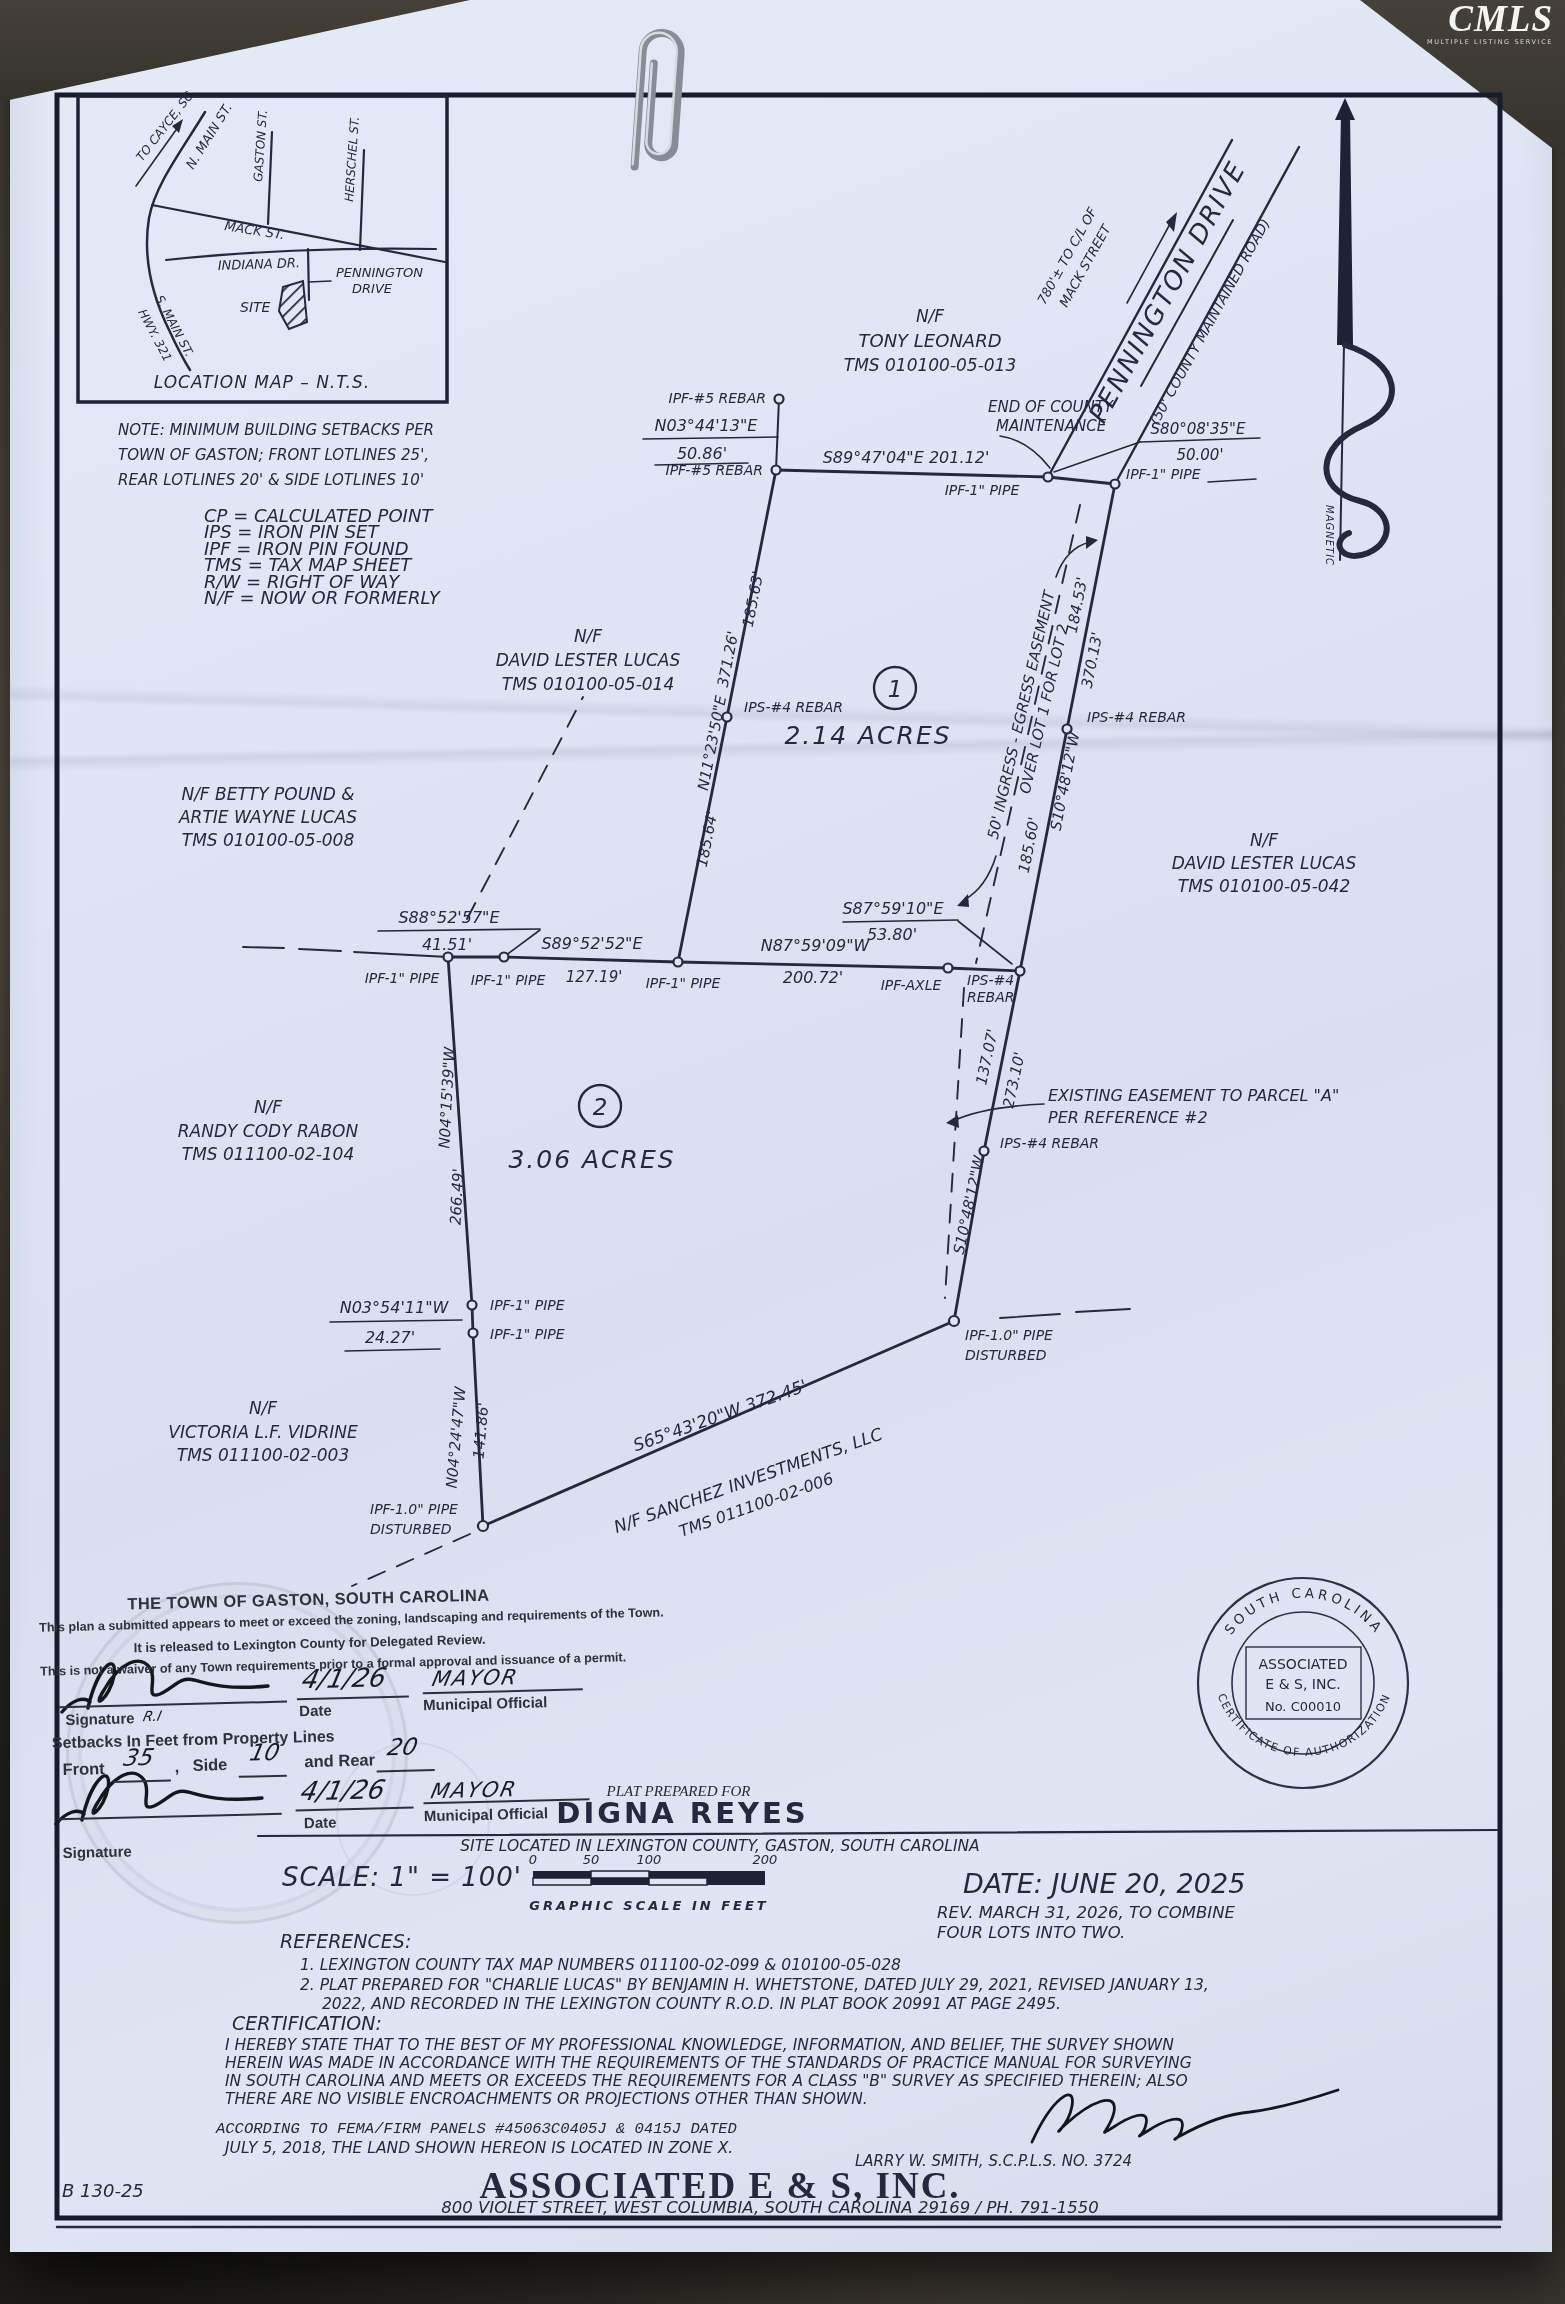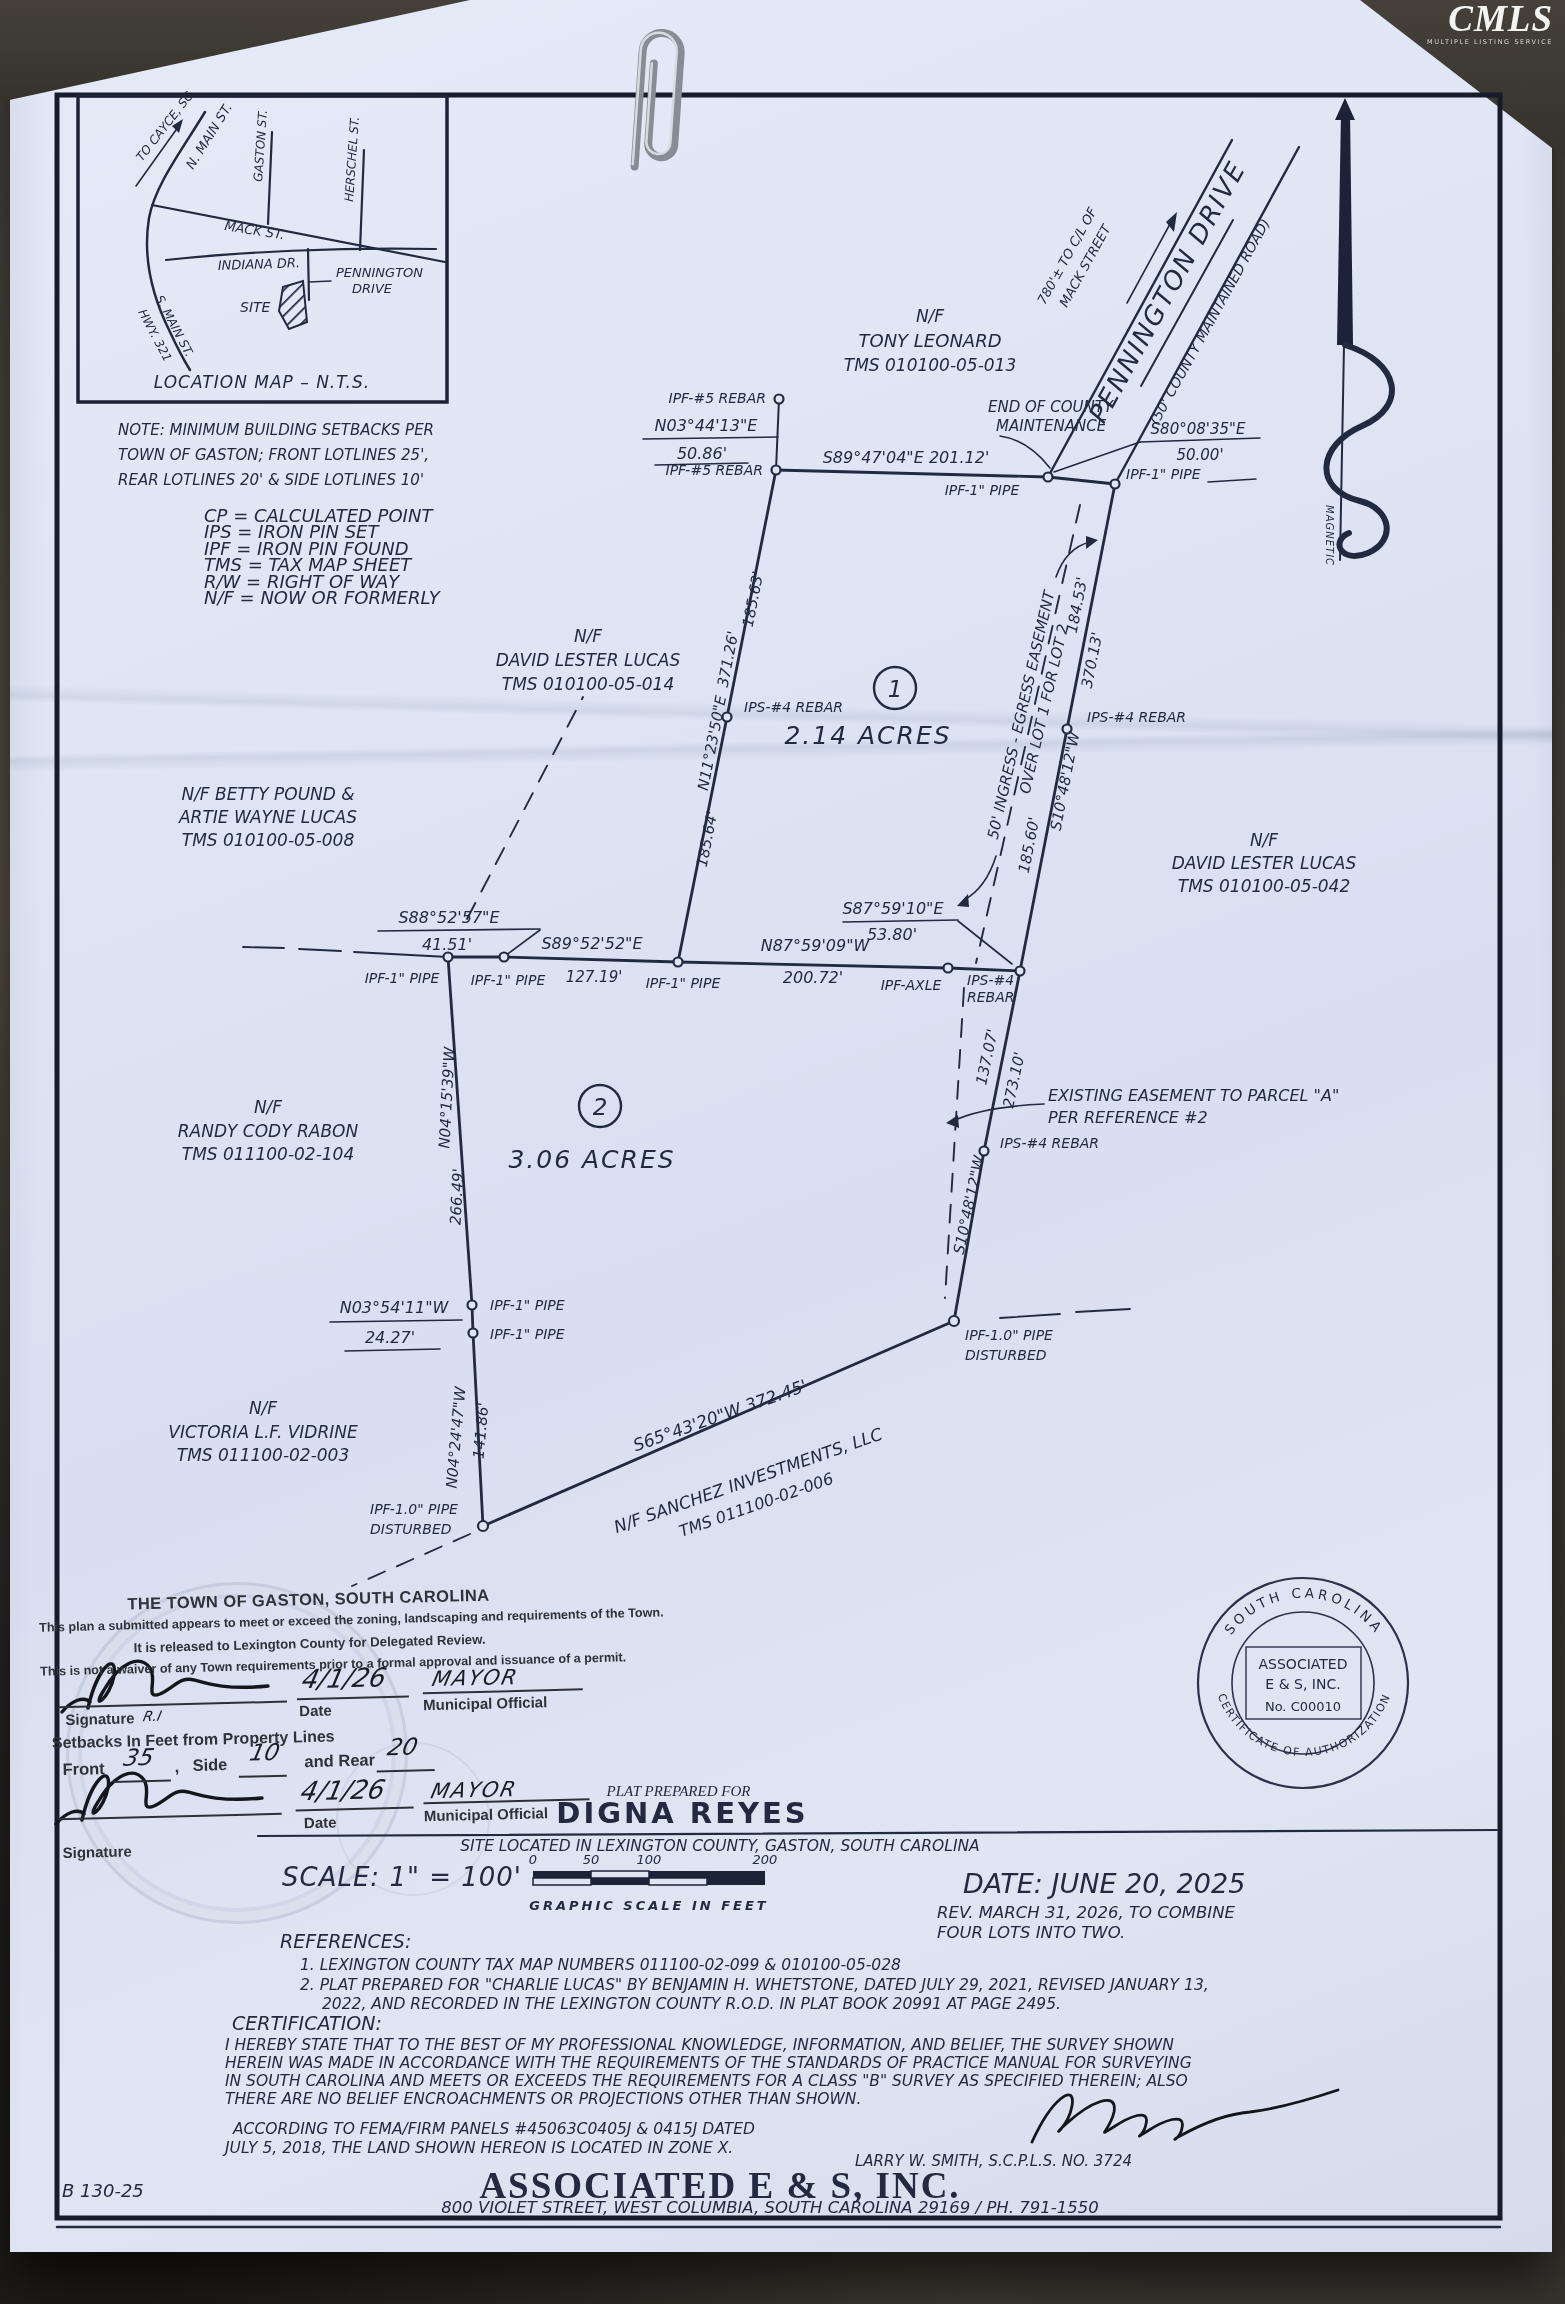--- a/index.html
+++ b/index.html
@@ -386,21 +386,21 @@
   <div class="blk it" style="left:937px;top:1923px;font-size:16.5px;">FOUR LOTS INTO TWO.</div>
 
   <div class="blk it" style="left:280px;top:1930px;font-size:19px;">REFERENCES:</div>
   <div class="blk it" style="left:300px;top:1956px;font-size:15.5px;">1. LEXINGTON COUNTY TAX MAP NUMBERS 011100-02-099 &amp; 010100-05-028</div>
   <div class="blk it" style="left:300px;top:1976px;font-size:15.5px;">2. PLAT PREPARED FOR "CHARLIE LUCAS" BY BENJAMIN H. WHETSTONE, DATED JULY 29, 2021, REVISED JANUARY 13,</div>
   <div class="blk it" style="left:322px;top:1995px;font-size:15.5px;">2022, AND RECORDED IN THE LEXINGTON COUNTY R.O.D. IN PLAT BOOK 20991 AT PAGE 2495.</div>
   <div class="blk it" style="left:232px;top:2012px;font-size:19px;">CERTIFICATION:</div>
   <div class="blk it" style="left:225px;top:2036px;font-size:15.5px;">I HEREBY STATE THAT TO THE BEST OF MY PROFESSIONAL KNOWLEDGE, INFORMATION, AND BELIEF, THE SURVEY SHOWN</div>
   <div class="blk it" style="left:225px;top:2054px;font-size:15.5px;">HEREIN WAS MADE IN ACCORDANCE WITH THE REQUIREMENTS OF THE STANDARDS OF PRACTICE MANUAL FOR SURVEYING</div>
   <div class="blk it" style="left:225px;top:2072px;font-size:15.5px;">IN SOUTH CAROLINA AND MEETS OR EXCEEDS THE REQUIREMENTS FOR A CLASS "B" SURVEY AS SPECIFIED THEREIN; ALSO</div>
-  <div class="blk it" style="left:225px;top:2090px;font-size:15.5px;">THERE ARE NO BELIEF ENCROACHMENTS OR PROJECTIONS OTHER THAN SHOWN.</div>
-  <div class="blk it" style="left:233px;top:2120px;font-size:15.5px;">ACCORDING TO FEMA/FIRM PANELS #45063C0405J &amp; 0415J DATED</div>
+  <div class="blk it" style="left:225px;top:2090px;font-size:15.5px;">THERE ARE NO VISIBLE ENCROACHMENTS OR PROJECTIONS OTHER THAN SHOWN.</div>
+  <div class="blk it" style="left:216px;top:2120px;font-size:15.5px;font-family:Liberation Mono, monospace;">ACCORDING TO FEMA/FIRM PANELS #45063C0405J &amp; 0415J DATED</div>
   <div class="blk it" style="left:225px;top:2139px;font-size:15.5px;">JULY 5, 2018, THE LAND SHOWN HEREON IS LOCATED IN ZONE X.</div>
   <div class="blk it" style="left:855px;top:2152px;font-size:15px;">LARRY W. SMITH, S.C.P.L.S. NO. 3724</div>
 
   <div class="blk" style="left:430px;top:2164px;width:580px;text-align:center;font-family:'Liberation Serif',serif;font-weight:bold;font-size:37px;letter-spacing:2px;">ASSOCIATED  E  &amp;  S,  INC.</div>
   <div class="blk it" style="left:270px;top:2198px;width:1000px;text-align:center;font-size:16.5px;">800 VIOLET STREET, WEST COLUMBIA, SOUTH CAROLINA 29169 / PH. 791-1550</div>
   <div class="blk it" style="left:62px;top:2180px;font-size:18px;">B 130-25</div>
 </div>
 
 </body></html>

